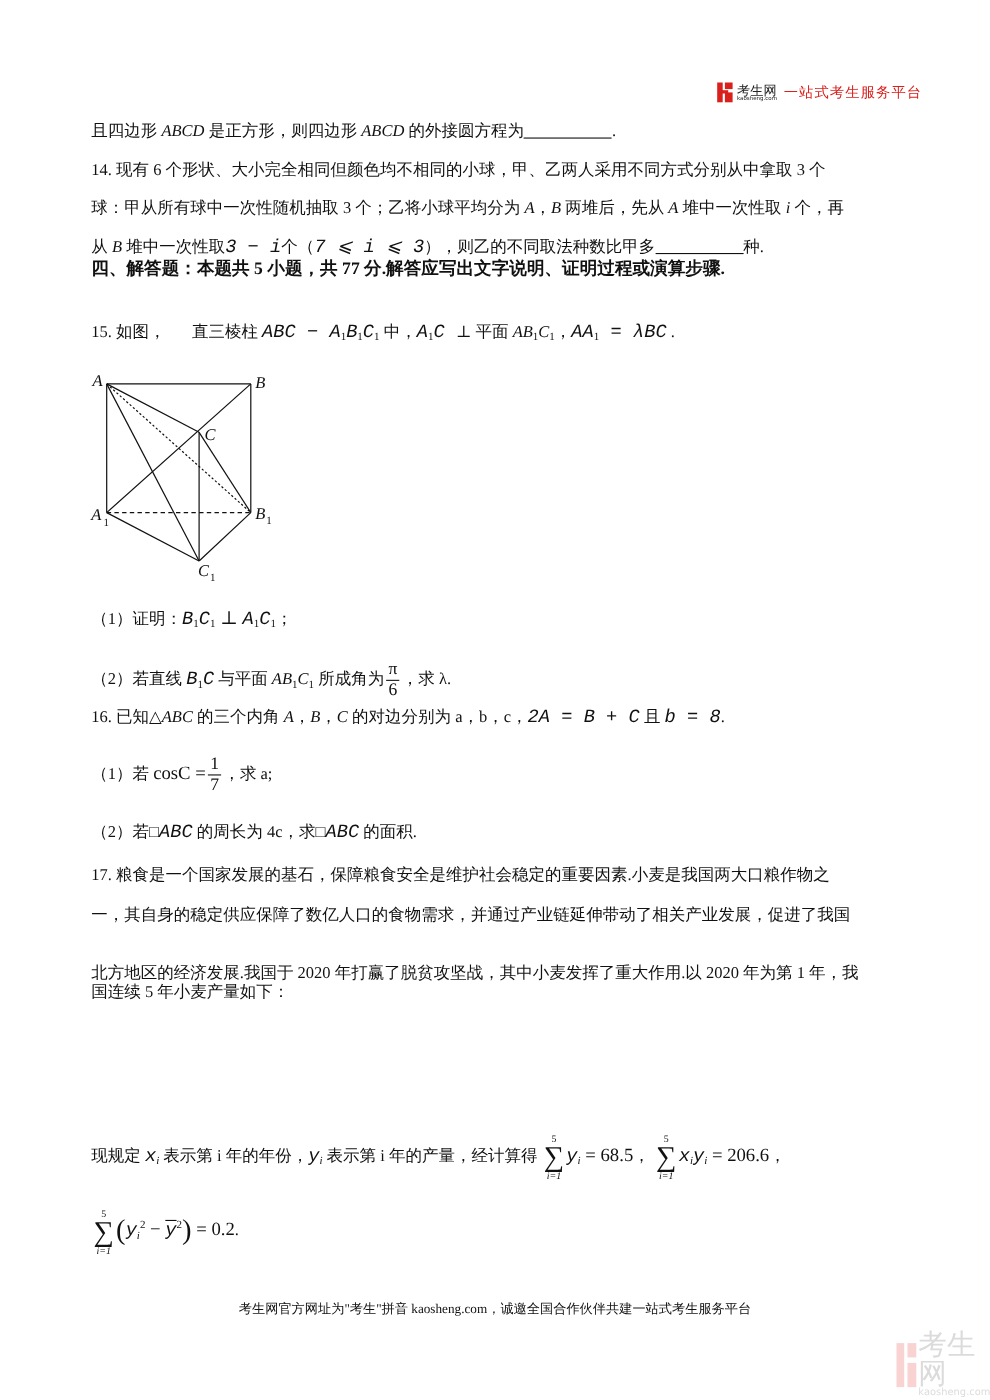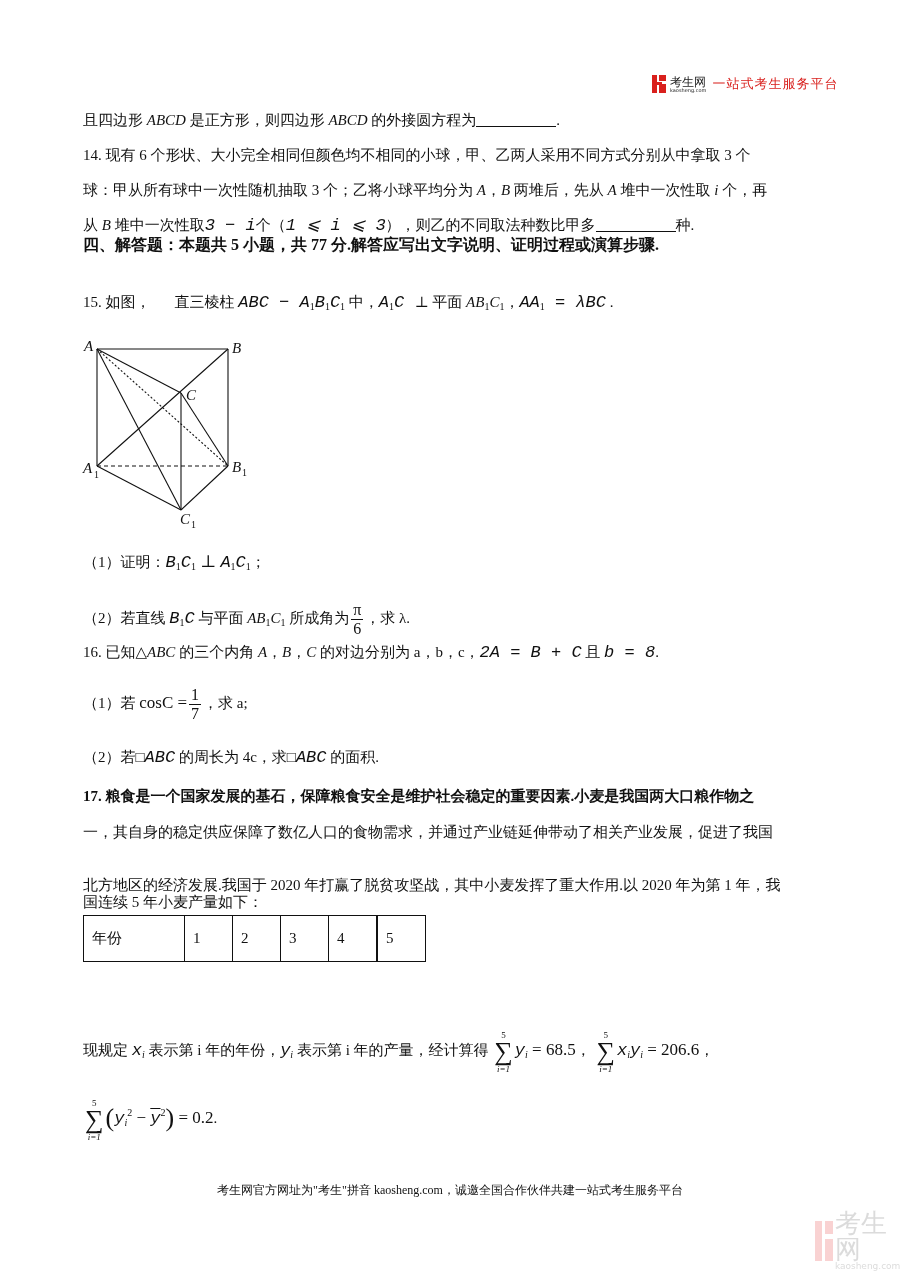--- a/index.html
+++ b/index.html
@@ -75,21 +75,21 @@
 
 <div class="line" style="top:110px;">
   <span>且四边形 </span><span class="it">ABCD</span><span> 是正方形，则四边形 </span><span class="it">ABCD</span><span> 的外接圆方程为</span><span class="blank"></span><span>.</span>
 </div>
 
 <div class="line" style="top:145px;">14. 现有 6 个形状、大小完全相同但颜色均不相同的小球，甲、乙两人采用不同方式分别从中拿取 3 个</div>
 <div class="line" style="top:180px;">
   <span>球：甲从所有球中一次性随机抽取 3 个；乙将小球平均分为 </span><span class="it">A</span><span>，</span><span class="it">B</span><span> 两堆后，先从 </span><span class="it">A</span><span> 堆中一次性取 </span><span class="it">i</span><span> 个，再</span>
 </div>
 <div class="line" style="top:215px;">
-  <span>从 </span><span class="it">B</span><span> 堆中一次性取</span><span class="mi">3 − i</span><span>个（</span><span class="mi">1 ⩽ i ⩽ 3</span><span>），则乙的不同取法种数比甲多</span><span class="blank"></span><span>种.</span>
+  <span>从 </span><span class="it">B</span><span> 堆中一次性取</span><span class="mi">3 − i</span><span>个（</span><span class="mi">7 ⩽ i ⩽ 3</span><span>），则乙的不同取法种数比甲多</span><span class="blank"></span><span>种.</span>
 </div>
 
 <div class="line bold" style="top:235px; font-size:16px;">四、解答题：本题共 5 小题，共 77 分.解答应写出文字说明、证明过程或演算步骤.</div>
 
 <div class="line" style="top:292px;">
   <span>15. 如图，</span><span style="display:inline-block;width:24px;"></span><span>直三棱柱 </span><span class="mi">ABC − A</span><sub>1</sub><span class="mi">B</span><sub>1</sub><span class="mi">C</span><sub>1</sub><span> 中，</span><span class="mi">A</span><sub>1</sub><span class="mi">C </span><span>⊥ 平面 </span><span class="it">AB</span><sub>1</sub><span class="it">C</span><sub>1</sub><span>，</span><span class="mi">AA</span><sub>1</sub><span class="mi"> = λBC</span><span> .</span>
 </div>
 
 <svg class="abs" style="left:70px; top:330px;" width="200" height="200" viewBox="0 0 200 200">
   <g stroke="#111" stroke-width="1.1" fill="none">
@@ -135,35 +135,27 @@
 <div class="line" style="top:683px; line-height:40px;">
   <span>（1）若 </span><span class="mr">cosC =</span><span class="frac">
       <span class="num">1</span>
       <span class="den">7</span>
     </span><span>，求 a;</span>
 </div>
 <div class="line" style="top:747px;">
   <span>（2）若</span><span>□</span><span class="mi">ABC</span><span> 的周长为 4c，求</span><span>□</span><span class="mi">ABC</span><span> 的面积.</span>
 </div>
 
-<div class="line" style="top:786px;font-weight:bold;">17. 粮食是一个国家发展的基石，保障粮食安全是维护社会稳定的重要因素.小麦是我国两大口粮作物之</div>
+<div class="line" style="top:786px;">17. 粮食是一个国家发展的基石，保障粮食安全是维护社会稳定的重要因素.小麦是我国两大口粮作物之</div>
 <div class="line" style="top:822px;">一，其自身的稳定供应保障了数亿人口的食物需求，并通过产业链延伸带动了相关产业发展，促进了我国</div>
 <div class="line" style="top:875px;">北方地区的经济发展.我国于 2020 年打赢了脱贫攻坚战，其中小麦发挥了重大作用.以 2020 年为第 1 年，我</div>
 <div class="line" style="top:892px;">国连续 5 年小麦产量如下：</div>
 
 <table class="data">
   <tbody>
-      <tr>
-    <td class="h">年份</td>
-    <td class="c">1</td>
-    <td class="c">2</td>
-    <td class="c">3</td>
-    <td class="c">4</td>
-    <td class="c c5">5</td>
-  </tr>
 </tbody>
   </table>
 
 <div class="line" style="top:1028px; line-height:44px;">
   <span>现规定 </span><span class="mi">x</span><sub class="it">i</sub><span> 表示第 i 年的年份，</span><span class="mi">y</span><sub class="it">i</sub><span> 表示第 i 年的产量，经计算得</span>
   <span class="sigma">
       <span class="top">5</span>
       <span class="sym">∑</span>
       <span class="bot">i=1</span>
     </span><span class="mi">y</span><sub class="it">i</sub><span class="mr"> = 68.5</span><span>，</span>

